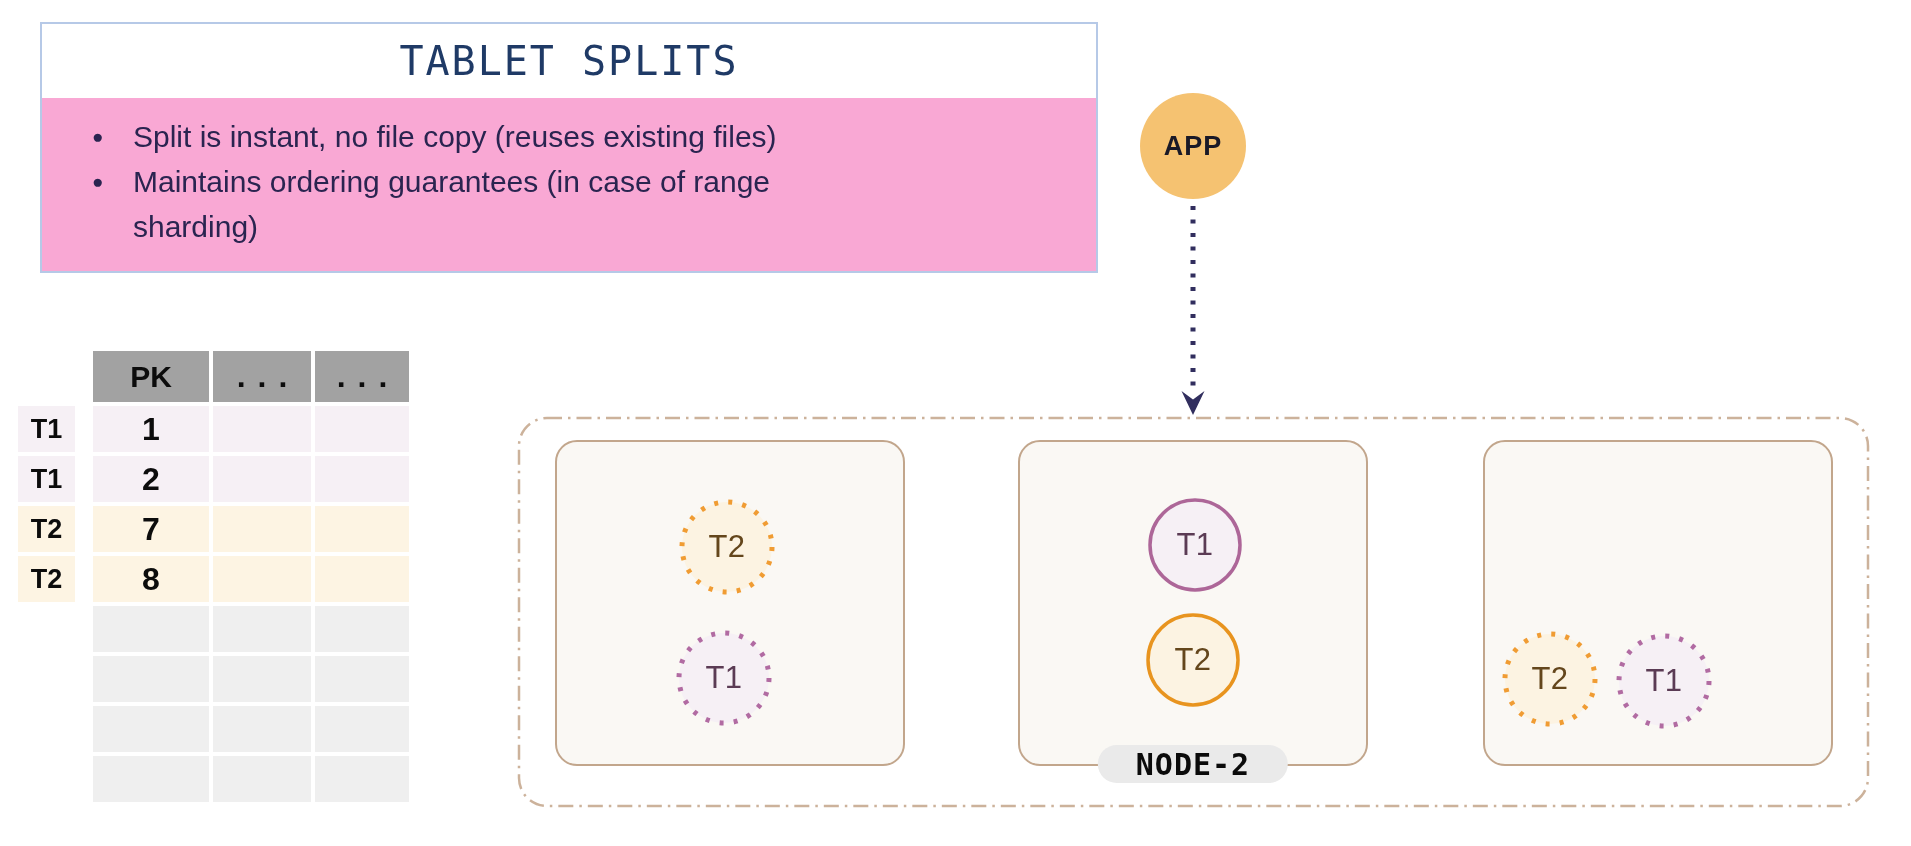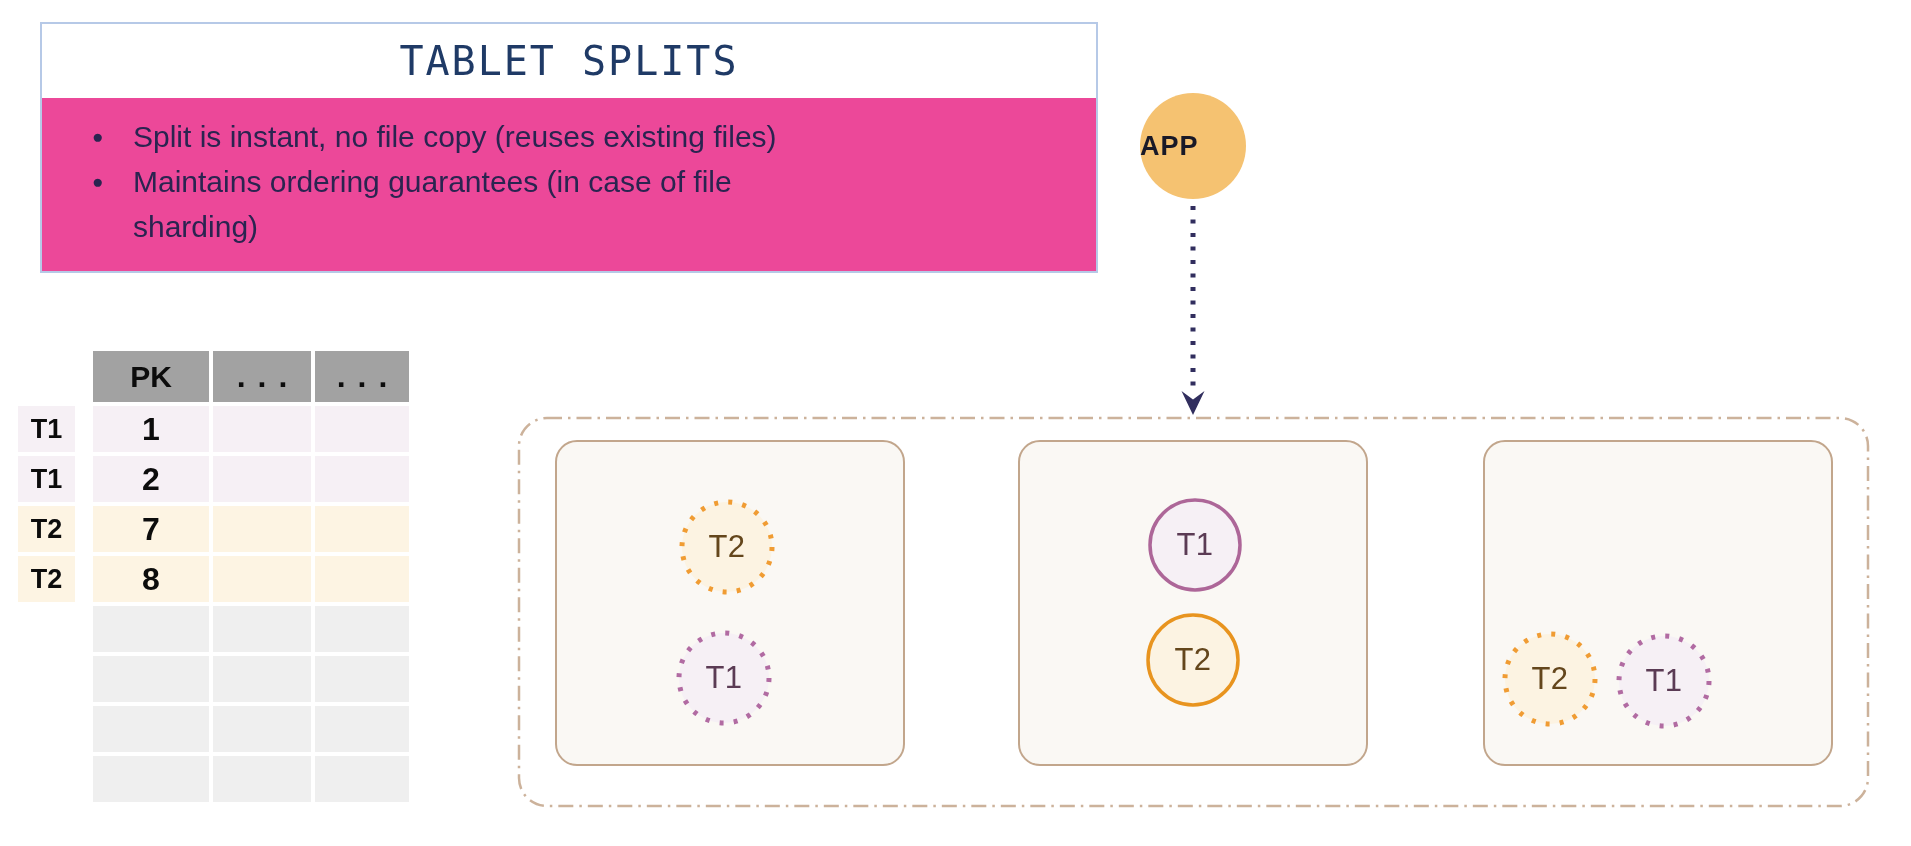--- a/index.html
+++ b/index.html
@@ -15,35 +15,35 @@
     position:absolute; left:40px; top:22px; width:1058px; height:251px;
     border:2px solid #b6c9e7; background:#ffffff;
   }
   .info-title {
     height:74px; display:flex; align-items:center; justify-content:center;
     font-family:"DejaVu Sans Mono", monospace;
     font-size:40px; font-weight:500; letter-spacing:2px; color:#1f3a66;
     background:#ffffff;
   }
   .info-body {
-    height:173px; background:#ec4899; padding:16px 20px 0 48px;
+    height:173px; background:#f9a8d4; padding:16px 20px 0 48px;
   }
   .info-body li {
     list-style:none; position:relative; padding-left:43px; max-width:760px;
     font-size:30px; line-height:45px; color:#2a2450;
   }
   .info-body li::before {
     content:"●"; position:absolute; left:2px; top:0; font-size:19px; color:#2a2450;
   }
 
   
   .app-circle {
     position:absolute; left:1140px; top:93px; width:106px; height:106px;
     border-radius:50%; background:#f5c271;
-    display:flex; align-items:center; 
+    display:flex; align-items:center; justify-content:center;
     font-size:27px; font-weight:bold; letter-spacing:1px; color:#191927;
   }
   .app-arrow { position:absolute; left:1181px; top:202px; }
 
   
   .cluster-border { position:absolute; left:517px; top:416px; }
 
   .node {
     position:absolute; top:440px; width:350px; height:326px;
     background:#faf8f4; border:2px solid #c2a68c; border-radius:22px;
@@ -87,21 +87,21 @@
 </style>
 </head>
 <body>
 
 <div class="canvas">
 
   <section class="info-box">
     <div class="info-title">TABLET SPLITS</div>
     <ul class="info-body">
       <li>Split is instant, no file copy (reuses existing files)</li>
-      <li>Maintains ordering guarantees (in case of file sharding)</li>
+      <li>Maintains ordering guarantees (in case of range sharding)</li>
     </ul>
   </section>
 
   <div class="app-circle">
     <span>APP</span>
   </div>
 
   <svg class="app-arrow" width="24" height="215" viewBox="0 0 24 215">
     <line x1="12" y1="4" x2="12" y2="186" stroke="#312e5e" stroke-width="5" stroke-dasharray="4 9.5"></line>
     <path d="M12 213 L0.5 189 L12 197.5 L23.5 189 Z" fill="#312e5e"></path>
@@ -132,20 +132,21 @@
         <circle cx="49" cy="49" r="45" fill="#f6f0f5" stroke="#ad6698" stroke-width="3.5"></circle>
       </svg>
       <span class="t-label">T1</span>
     </div>
     <div class="tablet t-orange" style="left:124px; top:169px;">
       <svg width="98" height="98" viewBox="0 0 98 98">
         <circle cx="49" cy="49" r="45" fill="#fcf3e2" stroke="#e8941f" stroke-width="3.5"></circle>
       </svg>
       <span class="t-label">T2</span>
     </div>
+    <div class="node-pill">NODE-2</div>
   </div>
 
   <div class="node" style="left:1483px;">
     <div class="tablet t-orange" style="left:16px; top:188px;">
       <svg width="98" height="98" viewBox="0 0 98 98">
         <circle cx="49" cy="49" r="45" fill="#fcf3e2" stroke="#f09c33" stroke-width="5" stroke-dasharray="4 10.2"></circle>
       </svg>
       <span class="t-label">T2</span>
     </div>
     <div class="tablet t-purple" style="left:130px; top:190px;">

